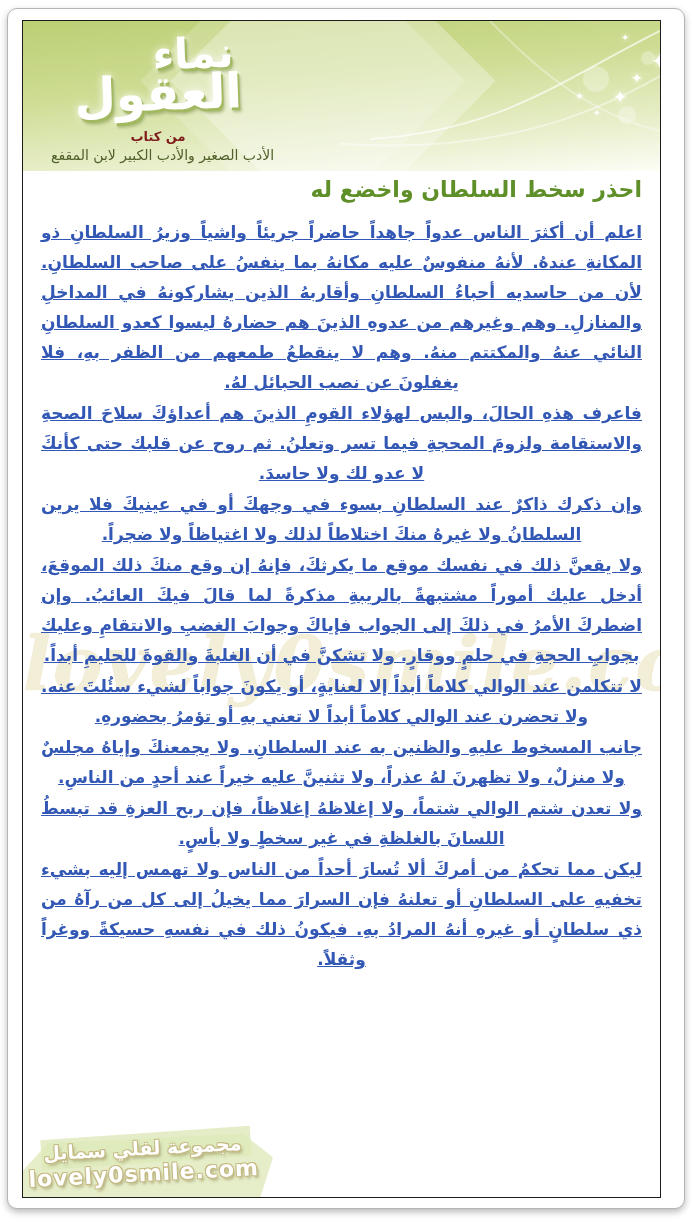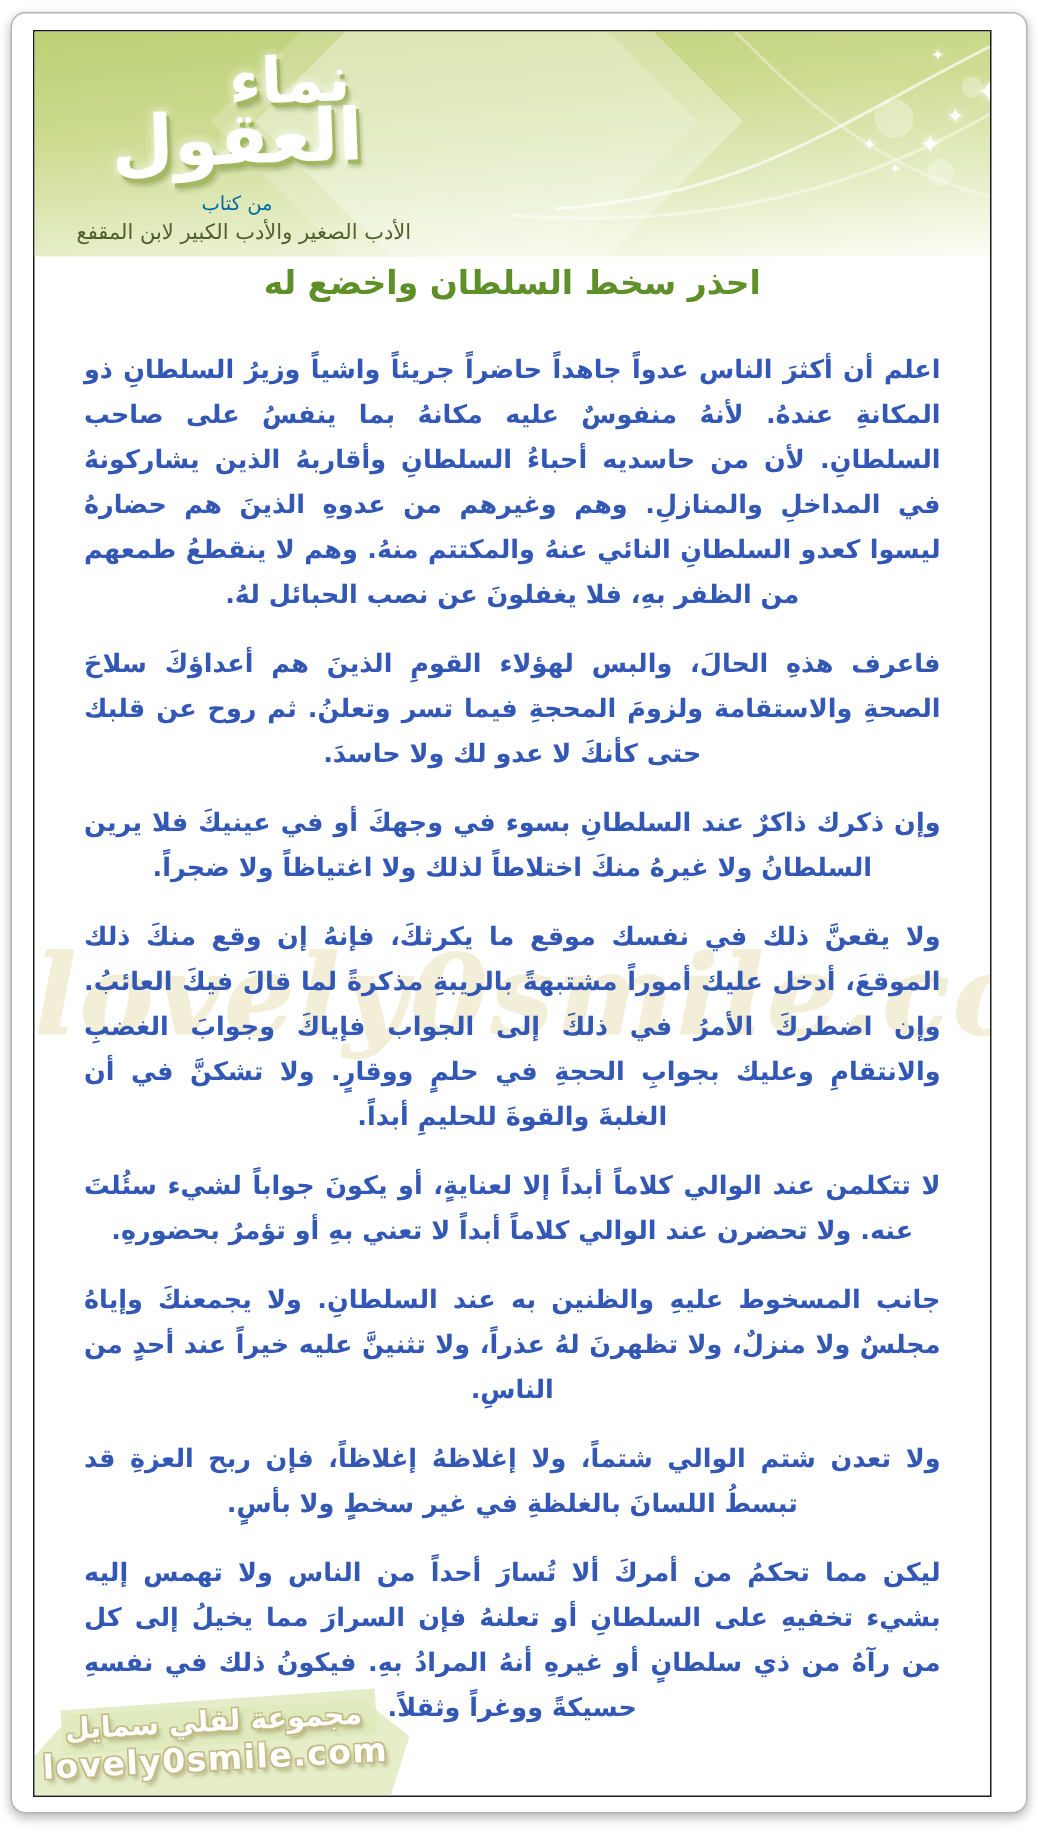--- a/index.html
+++ b/index.html
@@ -45,42 +45,42 @@
   .logo-l1{
     font-size:42px;line-height:1;margin-left:70px;
     text-shadow:2px 3px 0 #a2b961,3px 5px 3px rgba(110,130,50,0.45),0 0 8px rgba(255,255,255,0.85);
     transform:rotate(-2deg);
   }
   .logo-l2{
     font-size:48px;line-height:1;margin-top:-6px;
     text-shadow:2px 3px 0 #a2b961,3px 5px 3px rgba(110,130,50,0.45),0 0 8px rgba(255,255,255,0.85);
     transform:rotate(-2deg);
   }
-  .from-book{margin-top:12px;font-size:13px;font-weight:normal;color:#0369a1;}
+  .from-book{margin-top:12px;font-size:13px;font-weight:bold;color:#7f1d1d;}
   .book-title{margin-top:3px;font-size:14px;font-weight:normal;color:#50602a;white-space:nowrap;}
   
   .article-title{
-    direction:rtl;text-align:center;margin:6px 18px 0 18px;
+    direction:rtl;text-align:right;margin:6px 18px 0 18px;
     color:#5f8f28;font-size:22px;font-weight:bold;line-height:1.2;
   }
   
   .watermark{
     position:absolute;top:600px;left:0;width:100%;text-align:center;
     font-family:"DejaVu Serif", serif;font-style:italic;font-weight:bold;
     font-size:74px;color:#f3eed7;text-shadow:0 0 1px #e3d9ae;
     letter-spacing:2px;pointer-events:none;
   }
   
   .article-body{
     position:relative;direction:rtl;unicode-bidi:embed;
     text-align:justify;text-align-last:center;
     padding:13px 17px 0 17px;
     color:#3257b4;font-weight:bold;font-size:17px;line-height:30px;
   }
-  .article-body p{margin:16px;}
+  .article-body p{margin:1px;text-decoration:underline;}
   
   .footer-badge{position:absolute;left:0;bottom:0;width:250px;height:66px;}
   .badge-shape{
     position:absolute;inset:0;background:#e6eec9;
     clip-path:polygon(0 60%,10% 18%,88% 4%,100% 40%,95% 100%,0 100%);
   }
   .badge-shape2{
     position:absolute;left:18px;top:2px;width:210px;height:30px;background:#dde8ba;
     transform:rotate(-4deg);opacity:0.8;
   }

